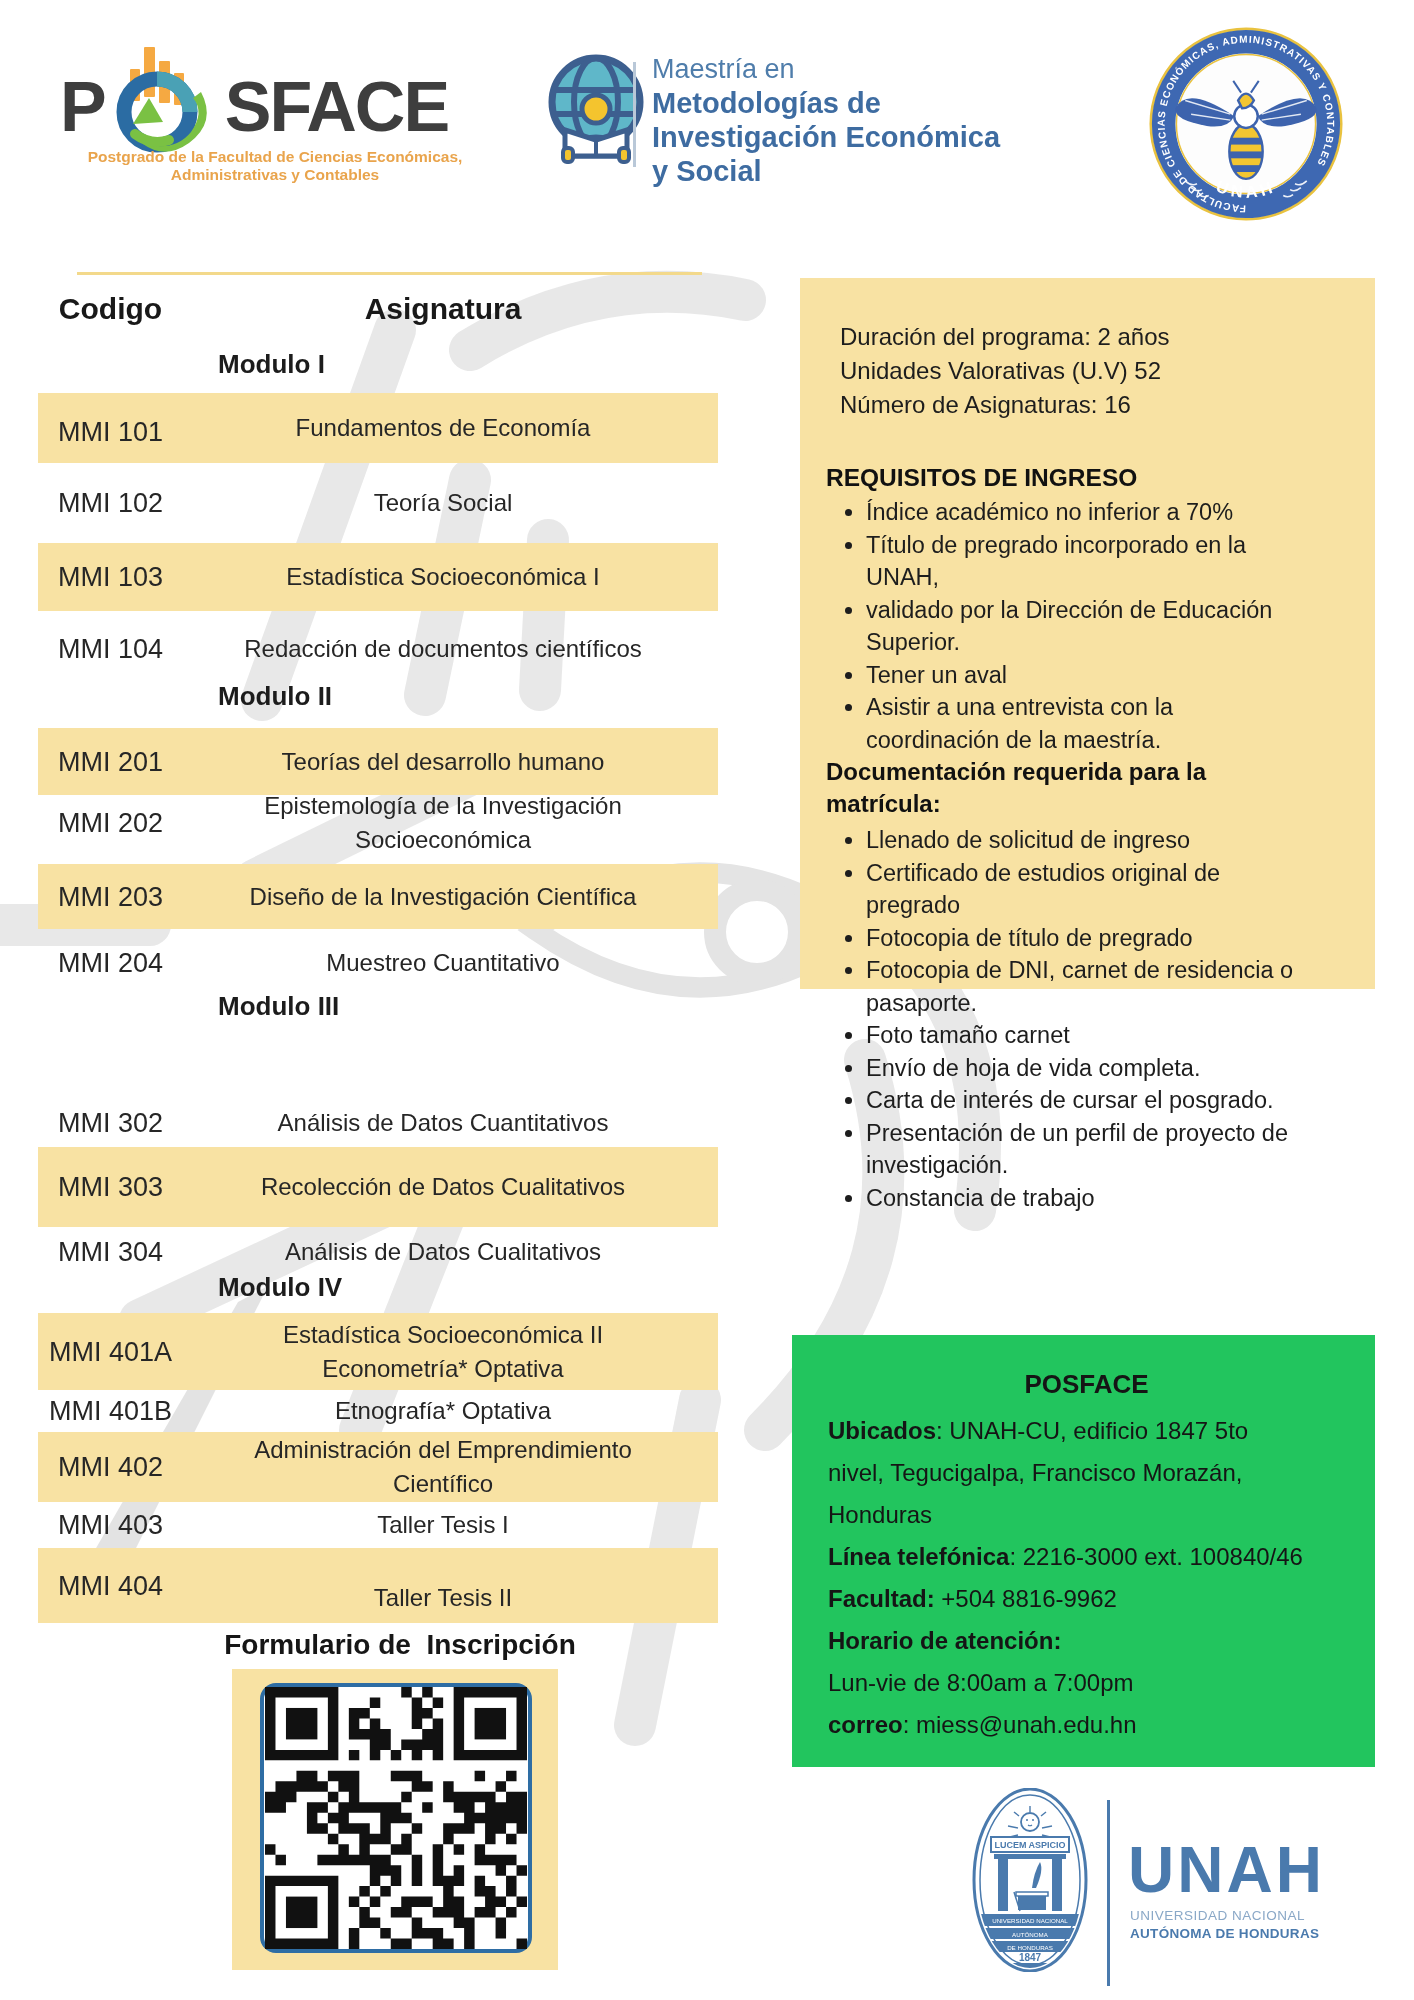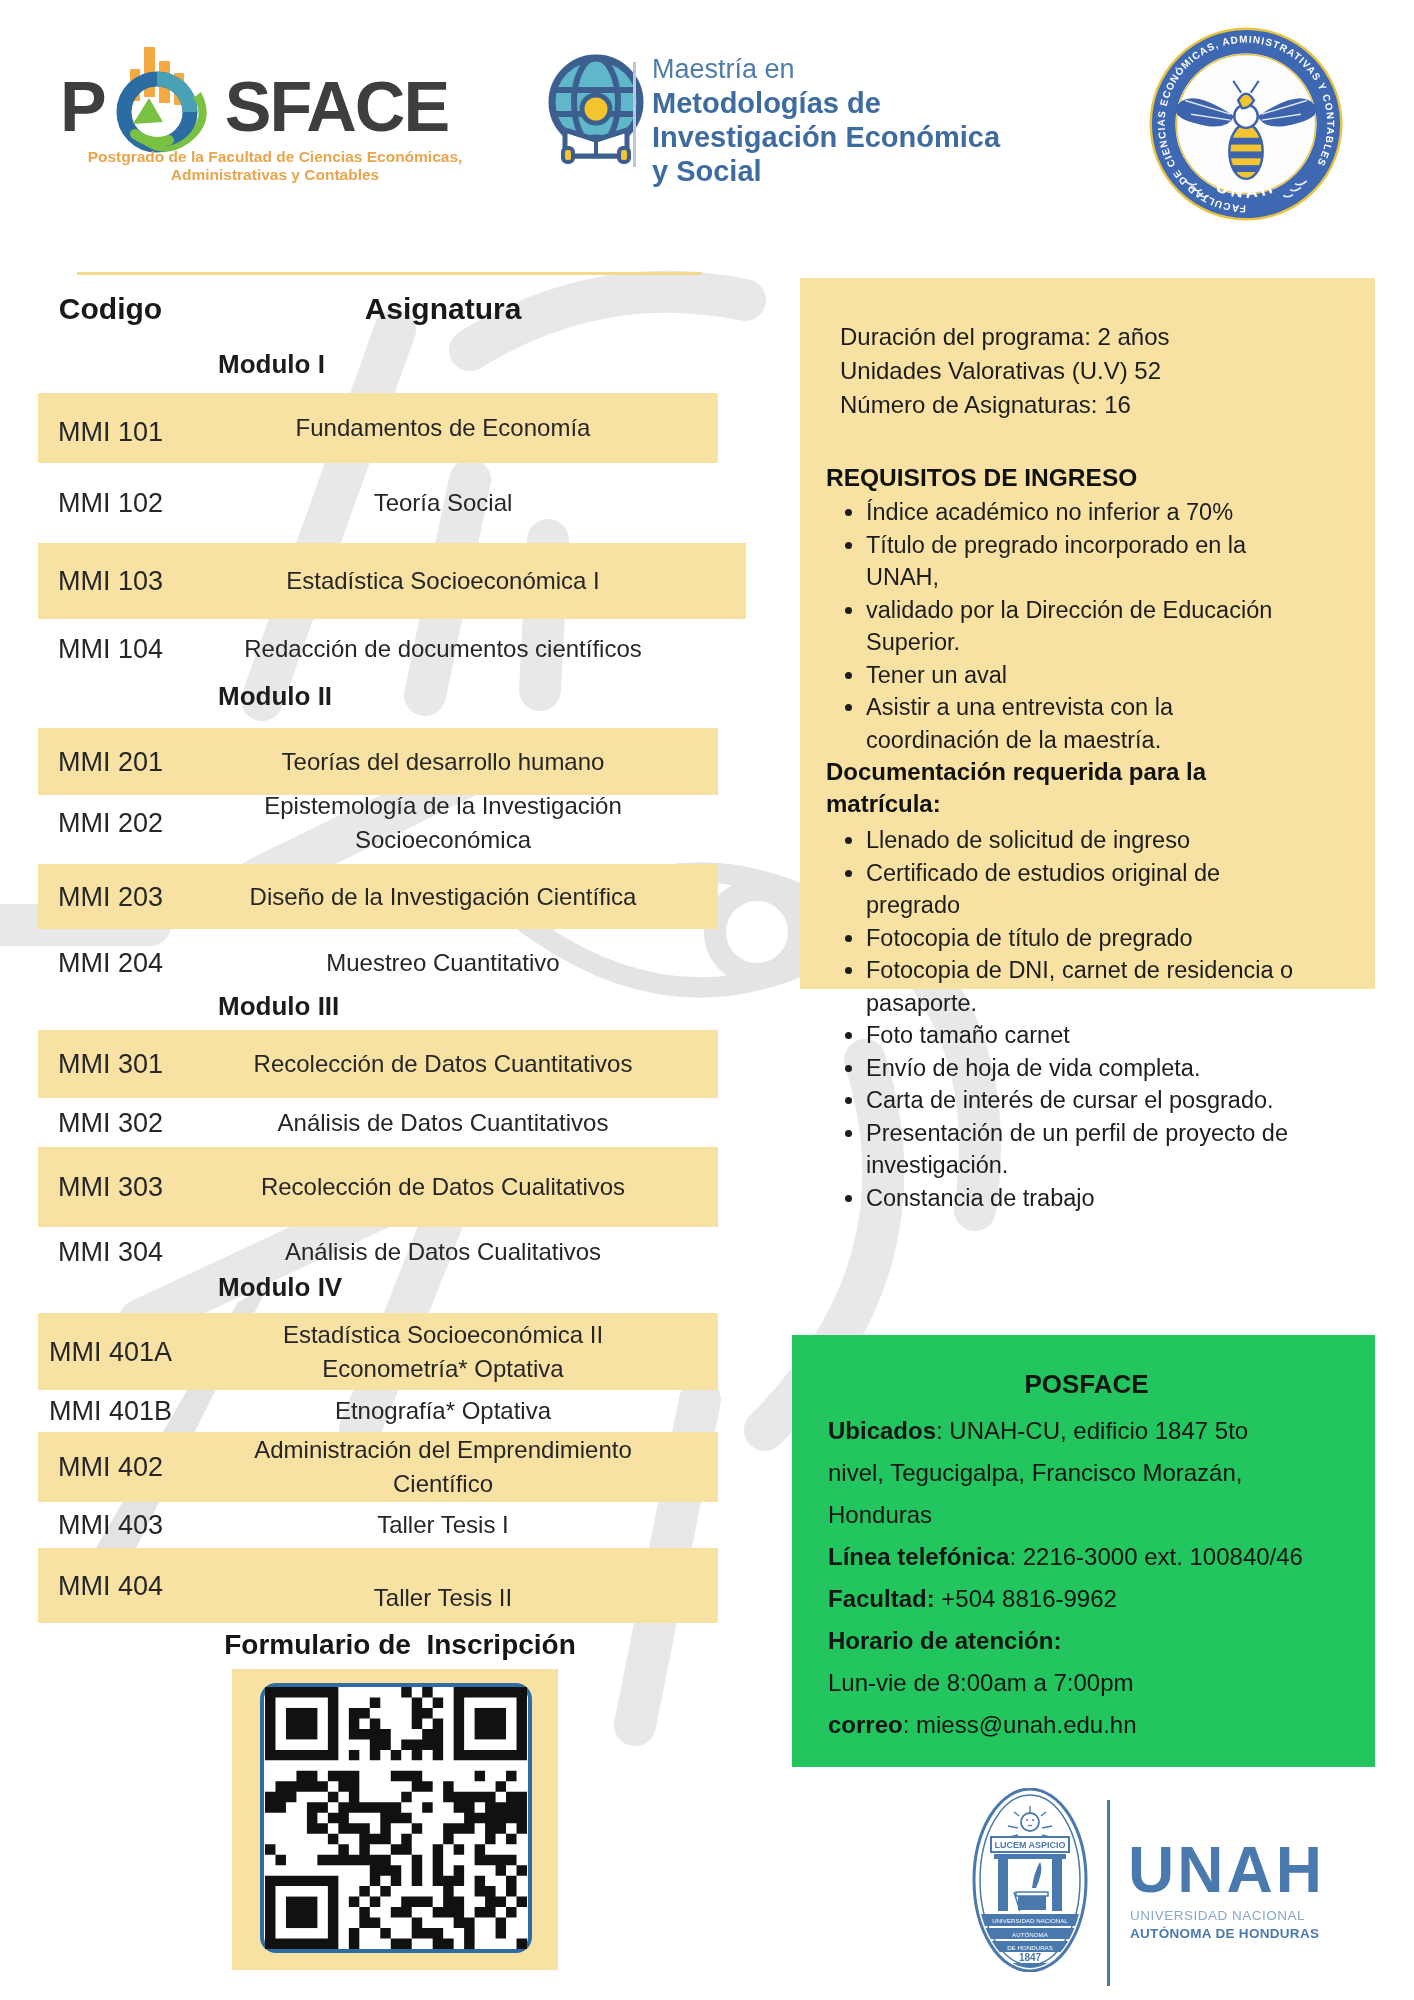--- a/index.html
+++ b/index.html
@@ -176,21 +176,21 @@
 
   <div class="mod-title" style="top: 89px;">Modulo I</div>
       <div class="crow hl" style="top: 133px; height: 70px;">
         <span class="ccode" style="margin-top: 4px;">MMI 101</span>
         <span class="cname">Fundamentos de Economía</span>
       </div>
       <div class="crow" style="top: 203px; height: 80px;">
         <span class="ccode">MMI 102</span>
         <span class="cname">Teoría Social</span>
       </div>
-      <div class="crow hl" style="top: 283px; height: 76px; padding-left: 28px;">
+      <div class="crow hl" style="top: 283px; height: 68px;">
         <span class="ccode">MMI 103</span>
         <span class="cname">Estadística Socioeconómica I</span>
       </div>
       <div class="crow" style="top: 351px; height: 75px;">
         <span class="ccode">MMI 104</span>
         <span class="cname">Redacción de documentos científicos</span>
       </div>
       <div class="mod-title" style="top: 421px;">Modulo II</div>
       <div class="crow hl" style="top: 468px; height: 67px;">
         <span class="ccode">MMI 201</span>
@@ -203,24 +203,20 @@
       </div>
       <div class="crow hl" style="top: 604px; height: 65px;">
         <span class="ccode">MMI 203</span>
         <span class="cname">Diseño de la Investigación Científica</span>
       </div>
       <div class="crow" style="top: 669px; height: 67px;">
         <span class="ccode">MMI 204</span>
         <span class="cname">Muestreo Cuantitativo</span>
       </div>
       <div class="mod-title" style="top: 731px;">Modulo III</div>
-      <div class="crow hl" style="top: 770px; height: 68px;">
-        <span class="ccode">MMI 301</span>
-        <span class="cname">Recolección de Datos Cuantitativos</span>
-      </div>
       <div class="crow" style="top: 838px; height: 49px;">
         <span class="ccode">MMI 302</span>
         <span class="cname">Análisis de Datos Cuantitativos</span>
       </div>
       <div class="crow hl" style="top: 887px; height: 80px;">
         <span class="ccode">MMI 303</span>
         <span class="cname">Recolección de Datos Cualitativos</span>
       </div>
       <div class="crow" style="top: 967px; height: 50px;">
         <span class="ccode">MMI 304</span>

